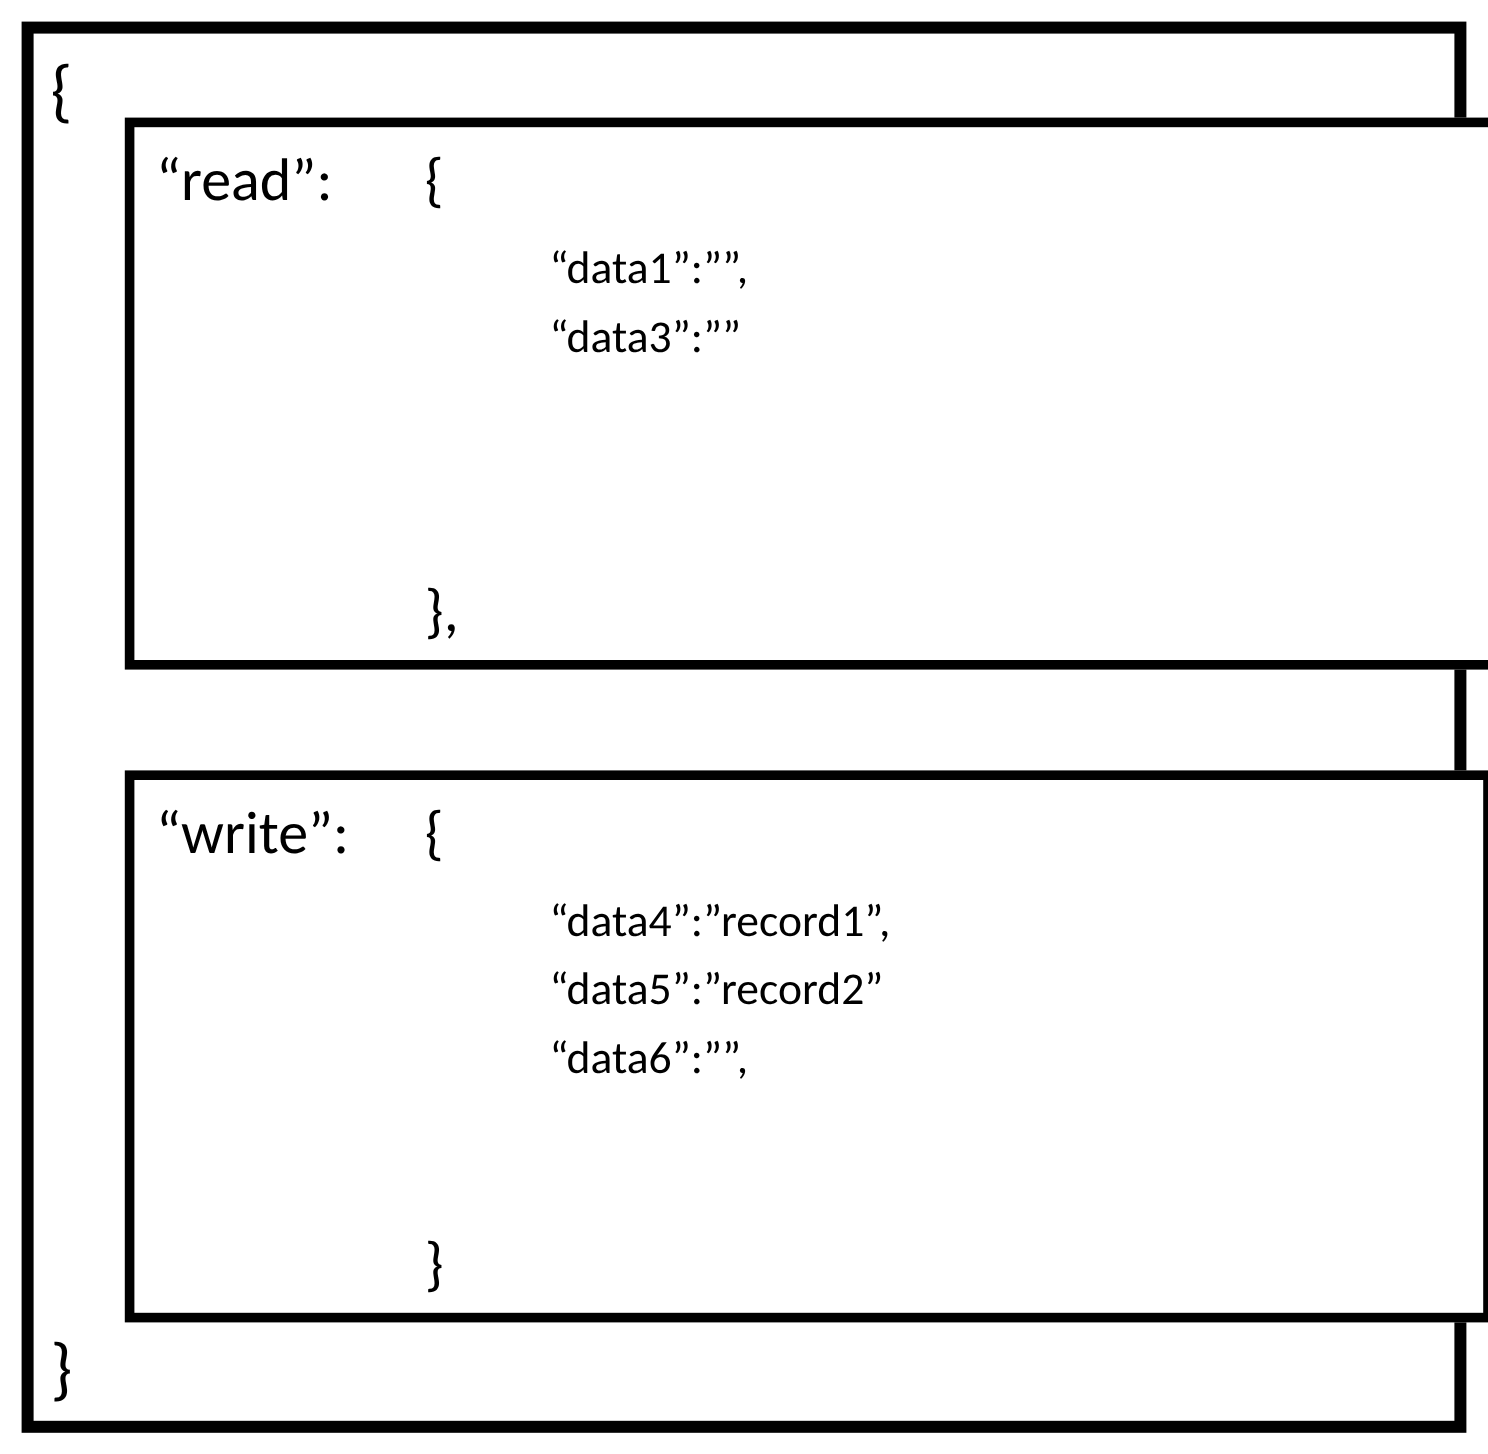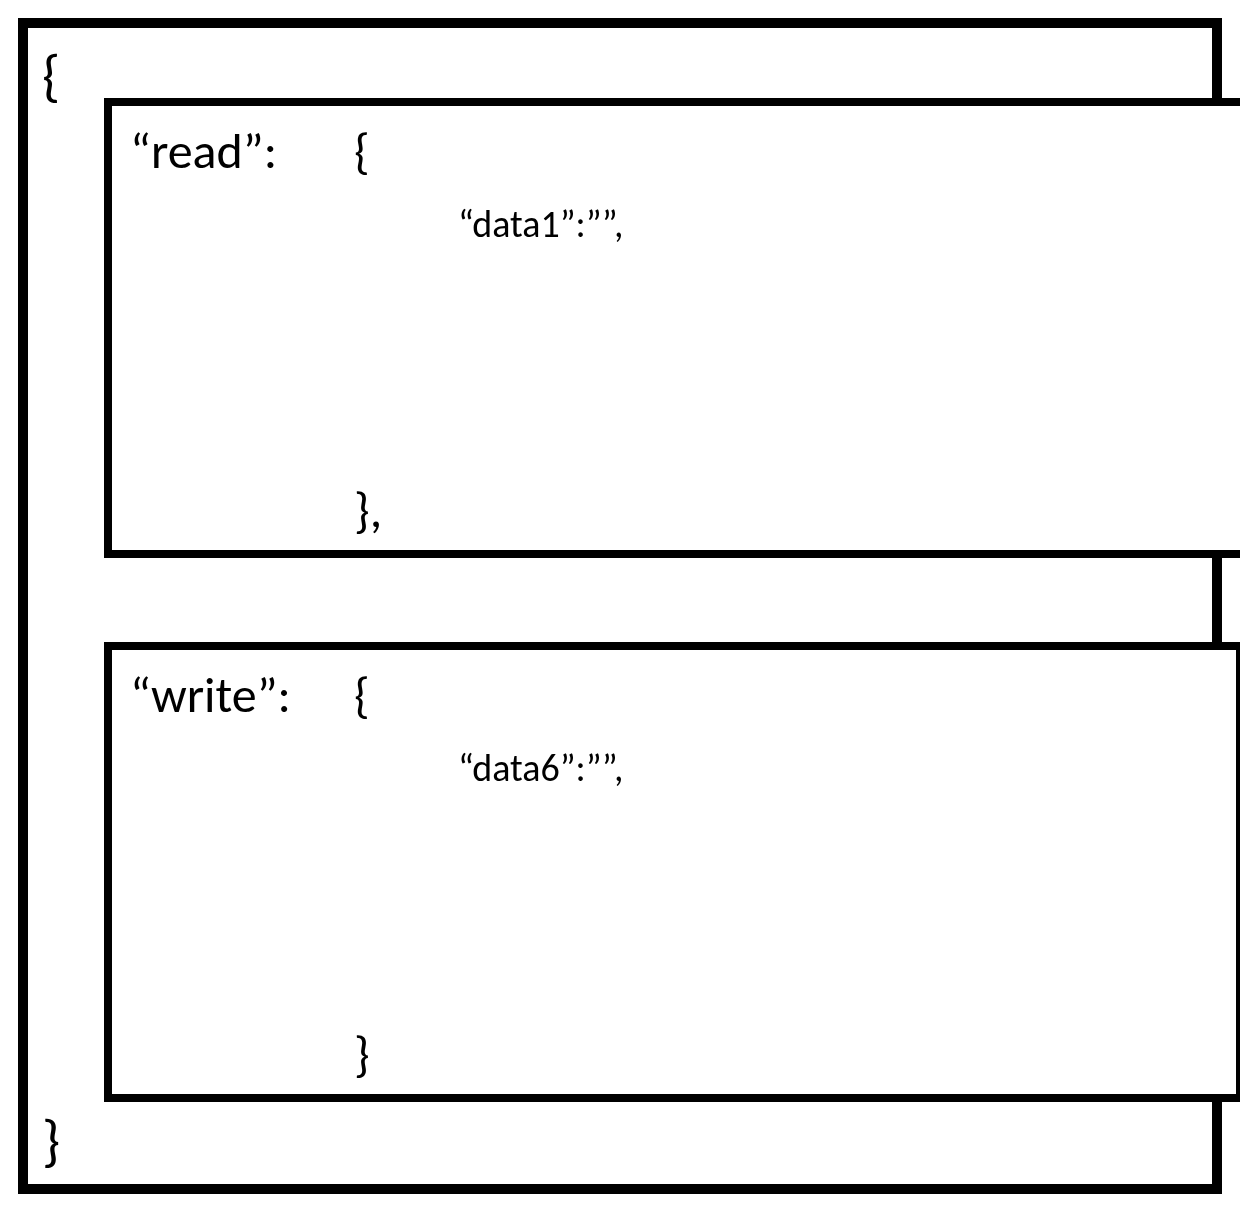--- a/index.html
+++ b/index.html
@@ -89,25 +89,28 @@
 
 <div class="outer-box">
   <div class="brace brace-open">{</div>
   <div class="brace brace-close">}</div>
 
   <div class="inner-box read-box">
     <div class="key-label">“read”:</div>
     <div class="inner-brace-open">{</div>
     <div class="entries">
       <div class="entry-line">“data1”:””,</div>
+      <div class="entry-line">“data3”:””</div>
     </div>
     <div class="inner-brace-close">},</div>
   </div>
 
   <div class="inner-box write-box">
     <div class="key-label">“write”:</div>
     <div class="inner-brace-open">{</div>
     <div class="entries">
+      <div class="entry-line">“data4”:”record1”,</div>
+      <div class="entry-line">“data5”:”record2”</div>
       <div class="entry-line">“data6”:””,</div>
     </div>
     <div class="inner-brace-close">}</div>
   </div>
 </div>
 
 </body></html>

